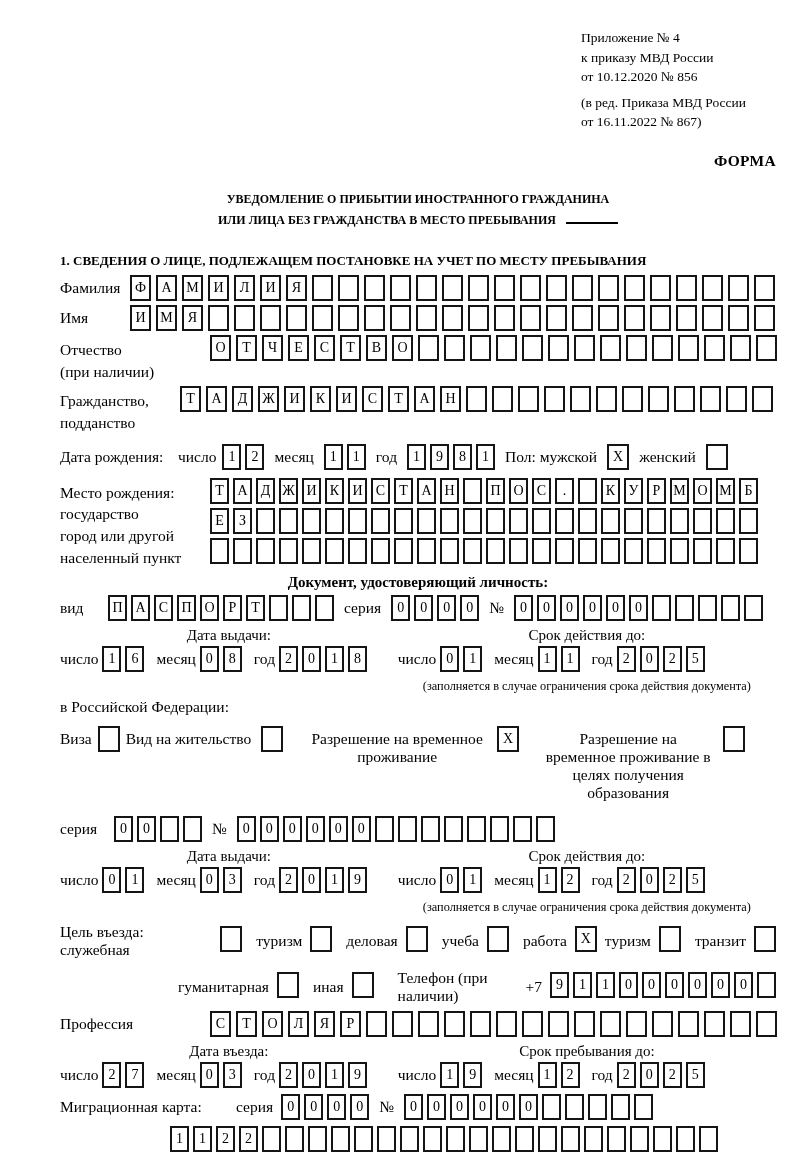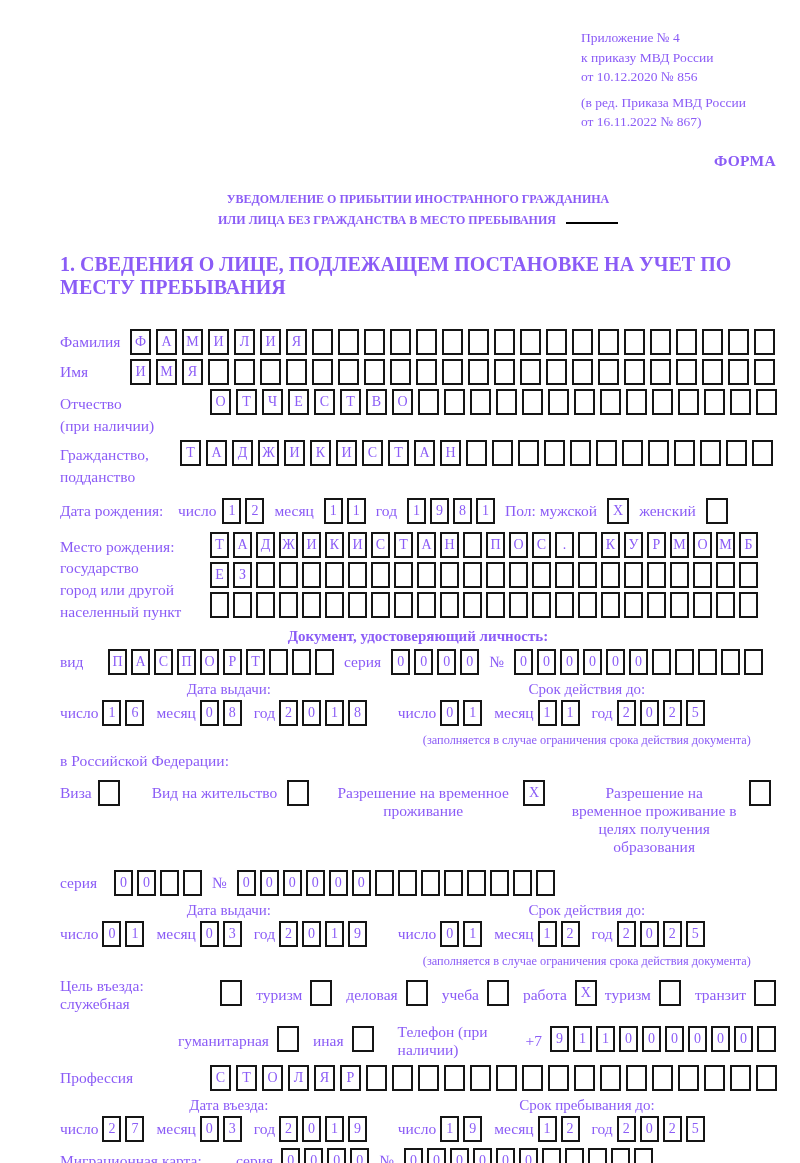--- a/index.html
+++ b/index.html
@@ -1,30 +1,30 @@
 <!DOCTYPE html>
 <html><head>
 <meta charset="utf-8">
 <style>
   html,body { margin:0; padding:0; background:#e8e8e8; }
   .page {
     width:800px; height:1163px; margin:0 auto; background:#ffffff;
     box-sizing:border-box; padding:28px 24px 8px 60px;
     font-family:"Liberation Serif","DejaVu Serif",serif;
-    color:#8b5cf6; font-size:15.5px; overflow:hidden; position:relative;
+    color:#000000; font-size:15.5px; overflow:hidden; position:relative;
   }
   
   .hdr { width:195px; margin-left:auto; font-size:13.5px; line-height:1.45; }
   .hdr p { margin:0; }
   .hdr .grp2 { margin-top:6px; }
   .forma { text-align:right; font-weight:bold; font-size:15.5px; margin-top:20px; letter-spacing:.3px; }
   
   .title { text-align:center; font-weight:bold; font-size:12px; line-height:1.5; margin-top:20px; }
   .blank-line { display:inline-block; width:52px; border-bottom:2px solid #000; height:14px; margin-left:10px; }
-  .sec-head { font-weight:bold; font-size:20px; margin-top:24px; margin-bottom:30px; }
+  .sec-head { font-weight:bold; font-size:13px; margin-top:24px; margin-bottom:6px; }
   
   .crow { display:flex; align-items:flex-start; margin-bottom:4px; }
   .rlabel { flex:0 0 auto; padding-top:4px; }
   .lbl-lines p { margin:0; line-height:1.4; }
   
   .cells { display:flex; gap:5px; flex-wrap:nowrap; }
   .cell {
     flex:0 0 auto; width:21px; height:26px; border:2px solid #151515;
     box-sizing:border-box; display:flex; align-items:center; justify-content:center;
     font-size:14px; line-height:1; background:#fff;
@@ -411,21 +411,21 @@
     </div>
   </div>
 
   <p class="plain">в Российской Федерации:</p>
 
   <div class="permit-row">
     <span class="permit-item">
       <span class="plabel">Виза</span>
       <span class="checkbox" style="margin-left:6px"></span>
     </span>
-    <span class="permit-item" style="margin-left:32px">
+    <span class="permit-item" style="margin-left:6px">
       <span class="plabel">Вид на жительство</span>
       <span class="checkbox"></span>
     </span>
     <span class="permit-item" style="margin-left:24px">
       <span class="plabel c2">Разрешение на временное проживание</span>
       <span class="checkbox">X</span>
     </span>
     <span class="permit-item" style="margin-left:24px">
       <span class="plabel c3">Разрешение на временное проживание в целях получения образования</span>
       <span class="checkbox"></span>

